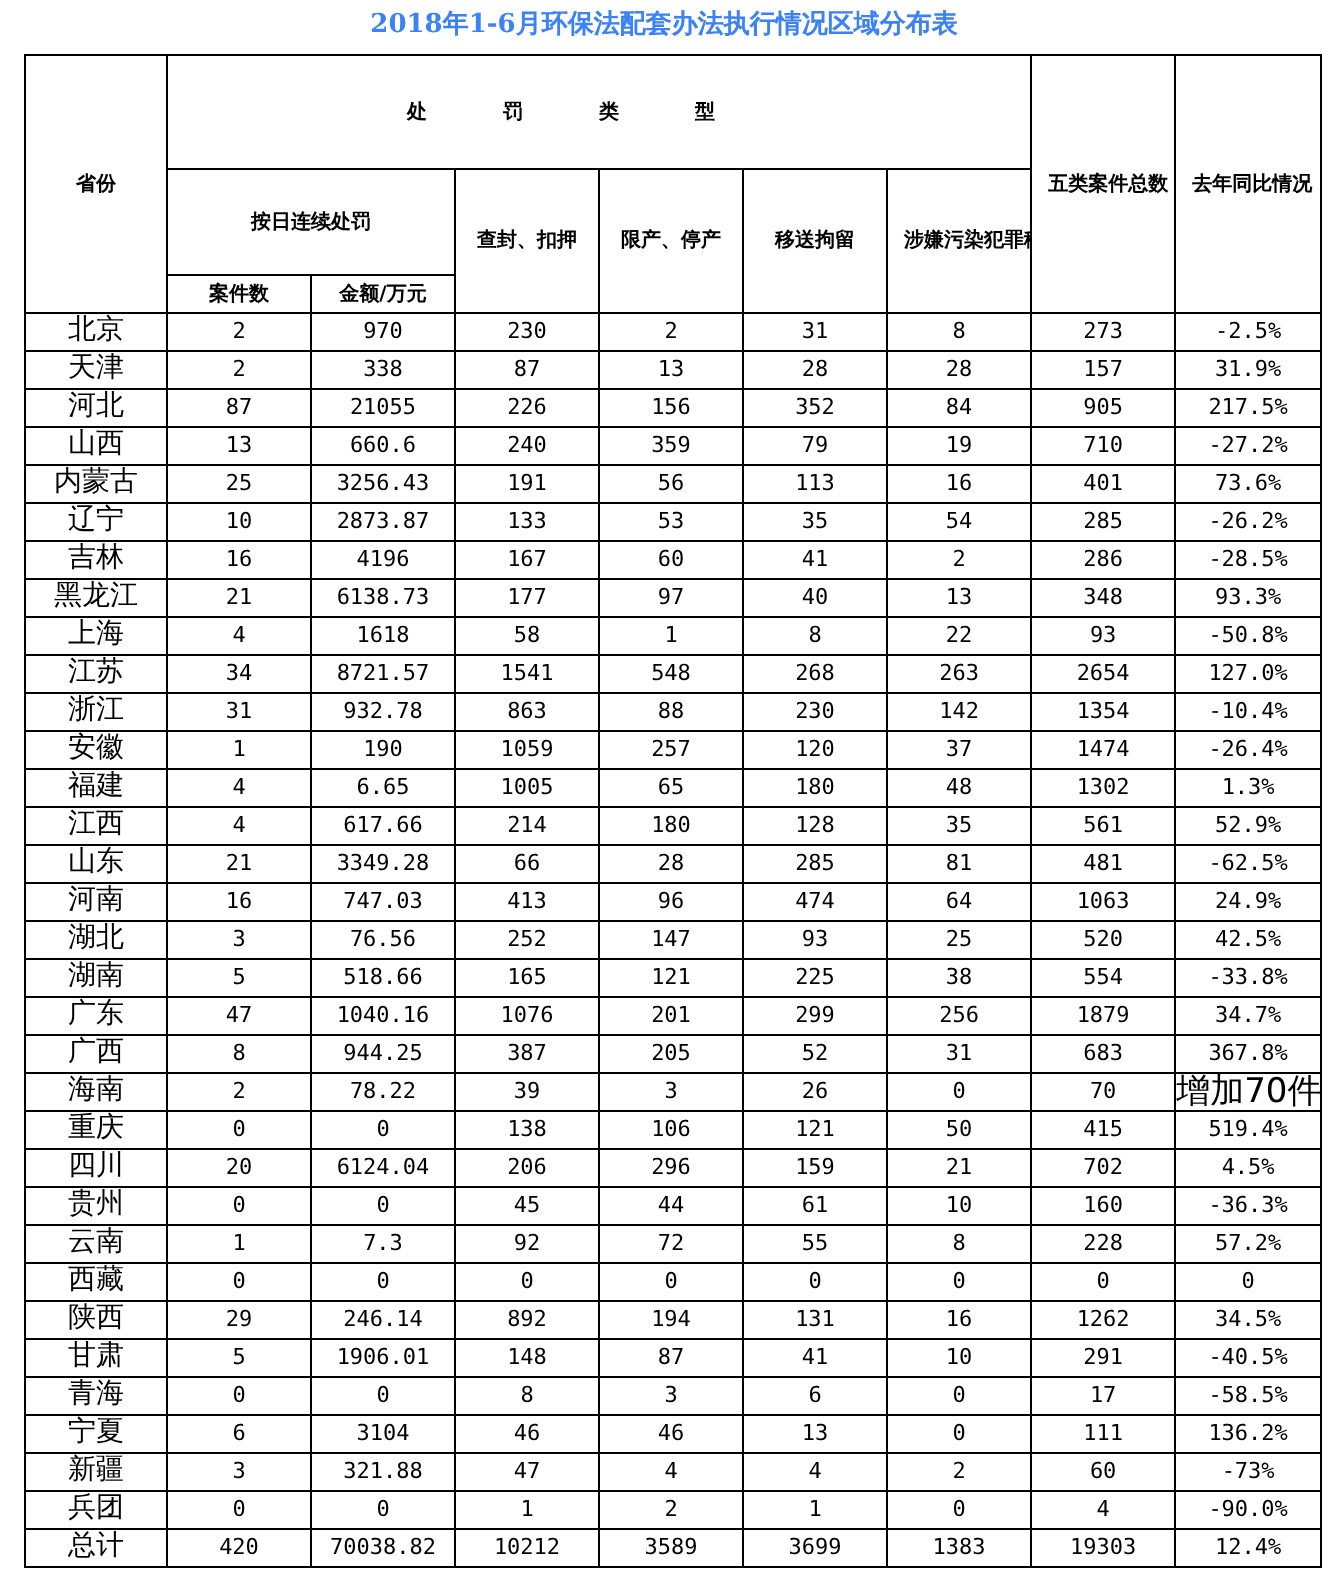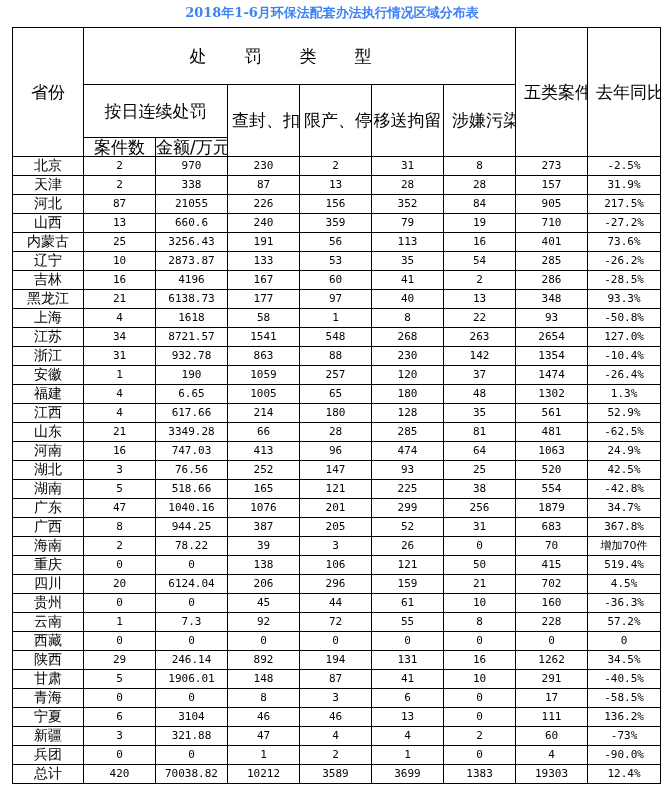--- a/index.html
+++ b/index.html
@@ -5,27 +5,27 @@
   html, body { margin:0; padding:0; background:#ffffff; }
   body { width:664px; height:789px; position:relative; overflow:hidden;
          font-family:"DejaVu Sans","Liberation Sans",sans-serif; color:#000; }
   .title { position:absolute; left:0; top:4px; width:664px; text-align:center;
            font-family:"DejaVu Serif","Liberation Serif",serif; font-weight:bold;
            font-size:13px; line-height:18px; color:#3b82f6; }
   table.grid { position:absolute; left:12px; top:27px; border-collapse:collapse;
                table-layout:fixed; width:648px; }
   table.grid td, table.grid th { border:1px solid #000; padding:0; text-align:center;
                vertical-align:middle; overflow:hidden; white-space:nowrap; }
-  th { font-weight:normal; font-size:17px; line-height:15px; }
+  th { font-weight:bold; font-size:10px; line-height:15px; }
   th.wrap { white-space:normal; }
   th.spaced { letter-spacing:38px; padding-left:38px; }
   td { font-family:"DejaVu Sans Mono","Liberation Mono",monospace; font-size:11px;
        height:18px; line-height:18px; }
   td.prov { font-family:Liberation Serif, serif; font-size:14px; }
-  td.note { font-family:"DejaVu Sans","Liberation Sans",sans-serif; font-size:11px; }
+  td.note { font-family:"DejaVu Sans","Liberation Sans",sans-serif; font-size:17px; }
 </style>
 </head>
 <body>
 
 <div class="title">2018年1-6月环保法配套办法执行情况区域分布表</div>
 
 <table class="grid">
   <colgroup>
     <col style="width:71px">
       <col style="width:72px">
@@ -246,21 +246,21 @@
       </tr>
       <tr>
         <td class="prov">湖南</td>
         <td>5</td>
         <td>518.66</td>
         <td>165</td>
         <td>121</td>
         <td>225</td>
         <td>38</td>
         <td>554</td>
-        <td>-42.8%</td>
+        <td>-33.8%</td>
       </tr>
       <tr>
         <td class="prov">广东</td>
         <td>47</td>
         <td>1040.16</td>
         <td>1076</td>
         <td>201</td>
         <td>299</td>
         <td>256</td>
         <td>1879</td>

